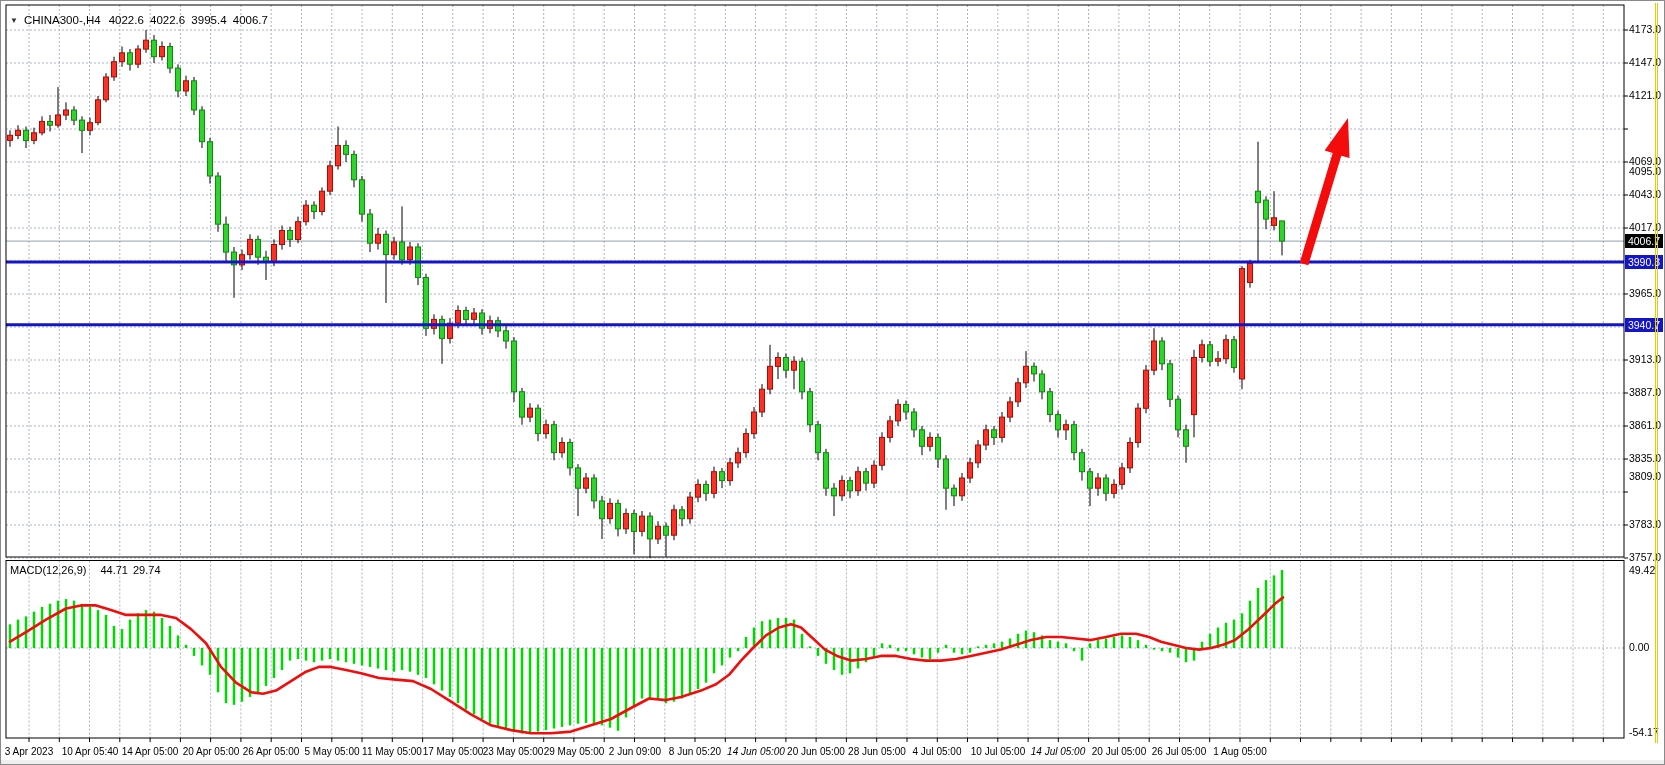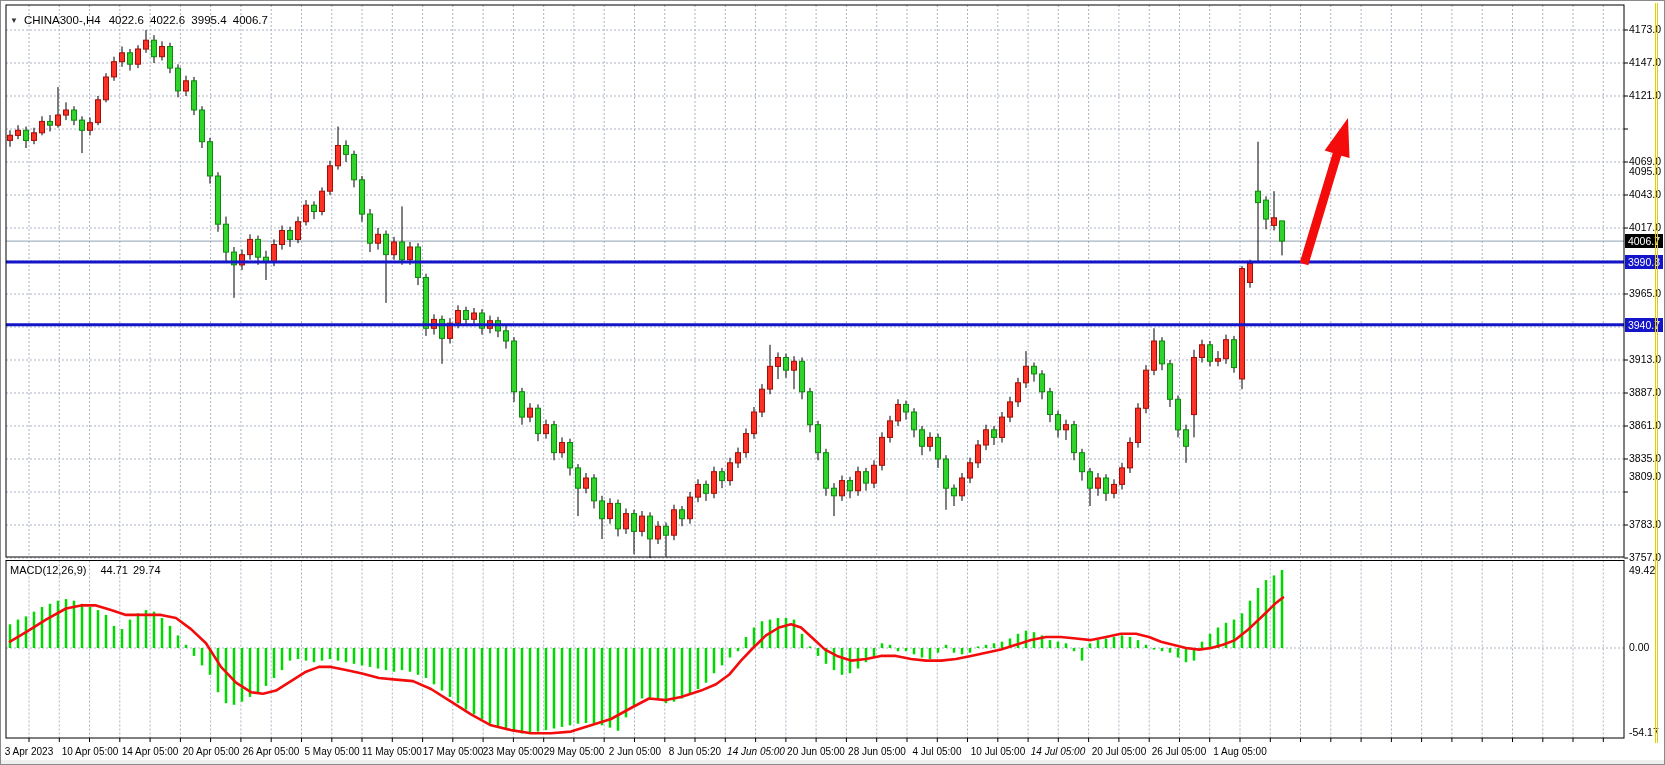--- a/index.html
+++ b/index.html
@@ -737,30 +737,30 @@
       <div class="pricelbl" style="top: 352px;">3913.0</div>
       <div class="pricelbl" style="top: 385px;">3887.0</div>
       <div class="pricelbl" style="top: 418px;">3861.0</div>
       <div class="pricelbl" style="top: 451px;">3835.0</div>
       <div class="pricelbl" style="top: 469px;">3809.0</div>
       <div class="pricelbl" style="top: 517px;">3783.0</div>
       <div class="pricelbl" style="top: 550px;">3757.0</div>
     </div>
   <div id="date-labels">
       <div class="datelbl" style="left: 28px;">3 Apr 2023</div>
-      <div class="datelbl" style="left: 89px;">10 Apr 05:00</div>
+      <div class="datelbl" style="left: 89px;">10 Apr 05:40</div>
       <div class="datelbl" style="left: 149px;">14 Apr 05:00</div>
       <div class="datelbl" style="left: 210px;">20 Apr 05:00</div>
       <div class="datelbl" style="left: 270px;">26 Apr 05:00</div>
       <div class="datelbl" style="left: 331px;">5 May 05:00</div>
       <div class="datelbl" style="left: 391px;">11 May 05:00</div>
       <div class="datelbl" style="left: 452px;">17 May 05:00</div>
       <div class="datelbl" style="left: 512px;">23 May 05:00</div>
       <div class="datelbl" style="left: 573px;">29 May 05:00</div>
-      <div class="datelbl" style="left: 634px;">2 Jun 05:00</div>
+      <div class="datelbl" style="left: 634px;">2 Jun 09:00</div>
       <div class="datelbl" style="left: 694px;">8 Jun 05:20</div>
       <div class="datelbl" style="left: 755px; font-style: italic;">14 Jun 05:00</div>
       <div class="datelbl" style="left: 815px;">20 Jun 05:00</div>
       <div class="datelbl" style="left: 876px;">28 Jun 05:00</div>
       <div class="datelbl" style="left: 936px;">4 Jul 05:00</div>
       <div class="datelbl" style="left: 997px;">10 Jul 05:00</div>
       <div class="datelbl" style="left: 1057px; font-style: italic;">14 Jul 05:00</div>
       <div class="datelbl" style="left: 1118px;">20 Jul 05:00</div>
       <div class="datelbl" style="left: 1178px;">26 Jul 05:00</div>
       <div class="datelbl" style="left: 1239px;">1 Aug 05:00</div>

